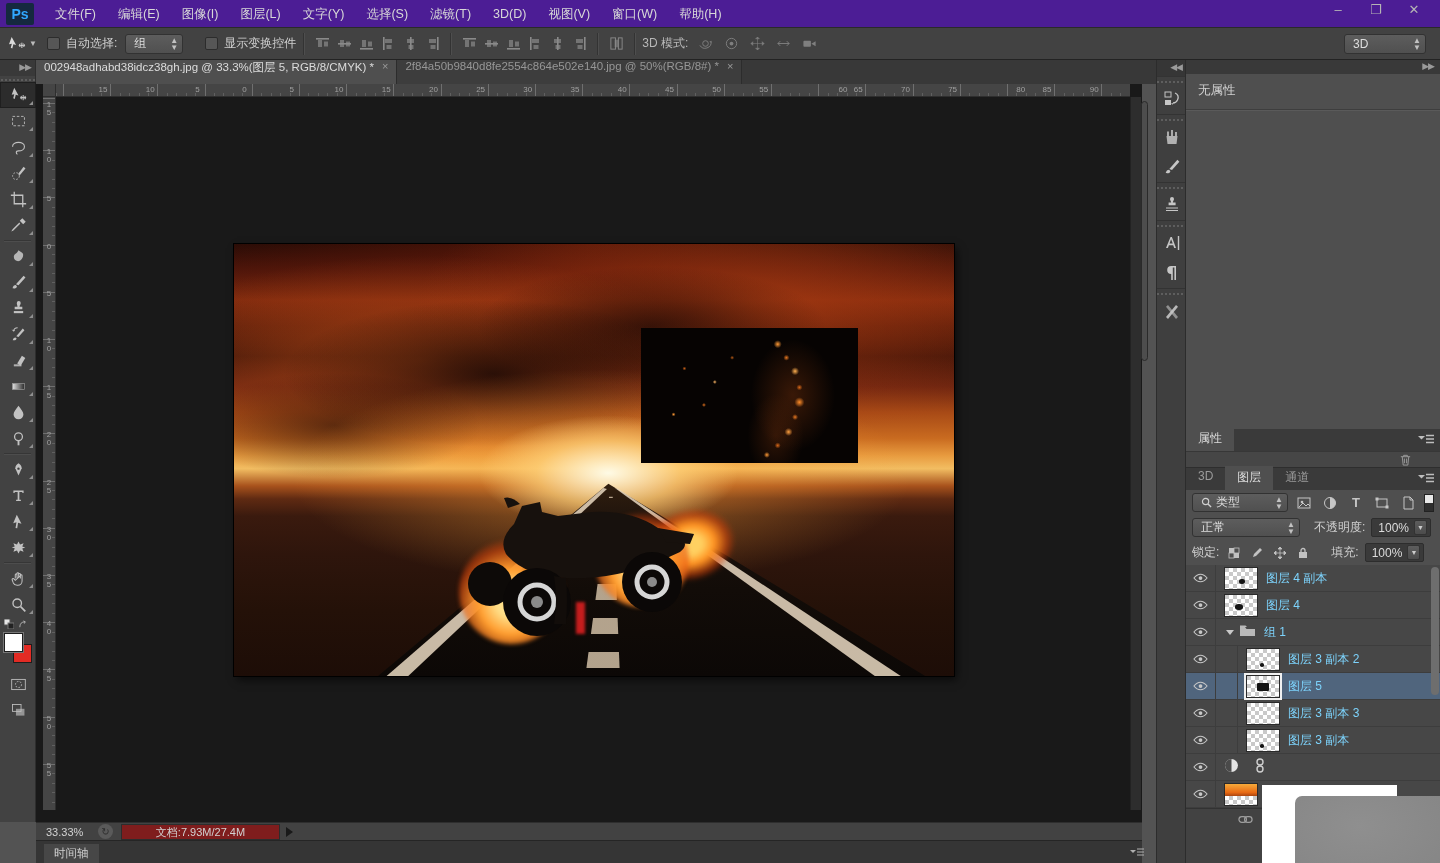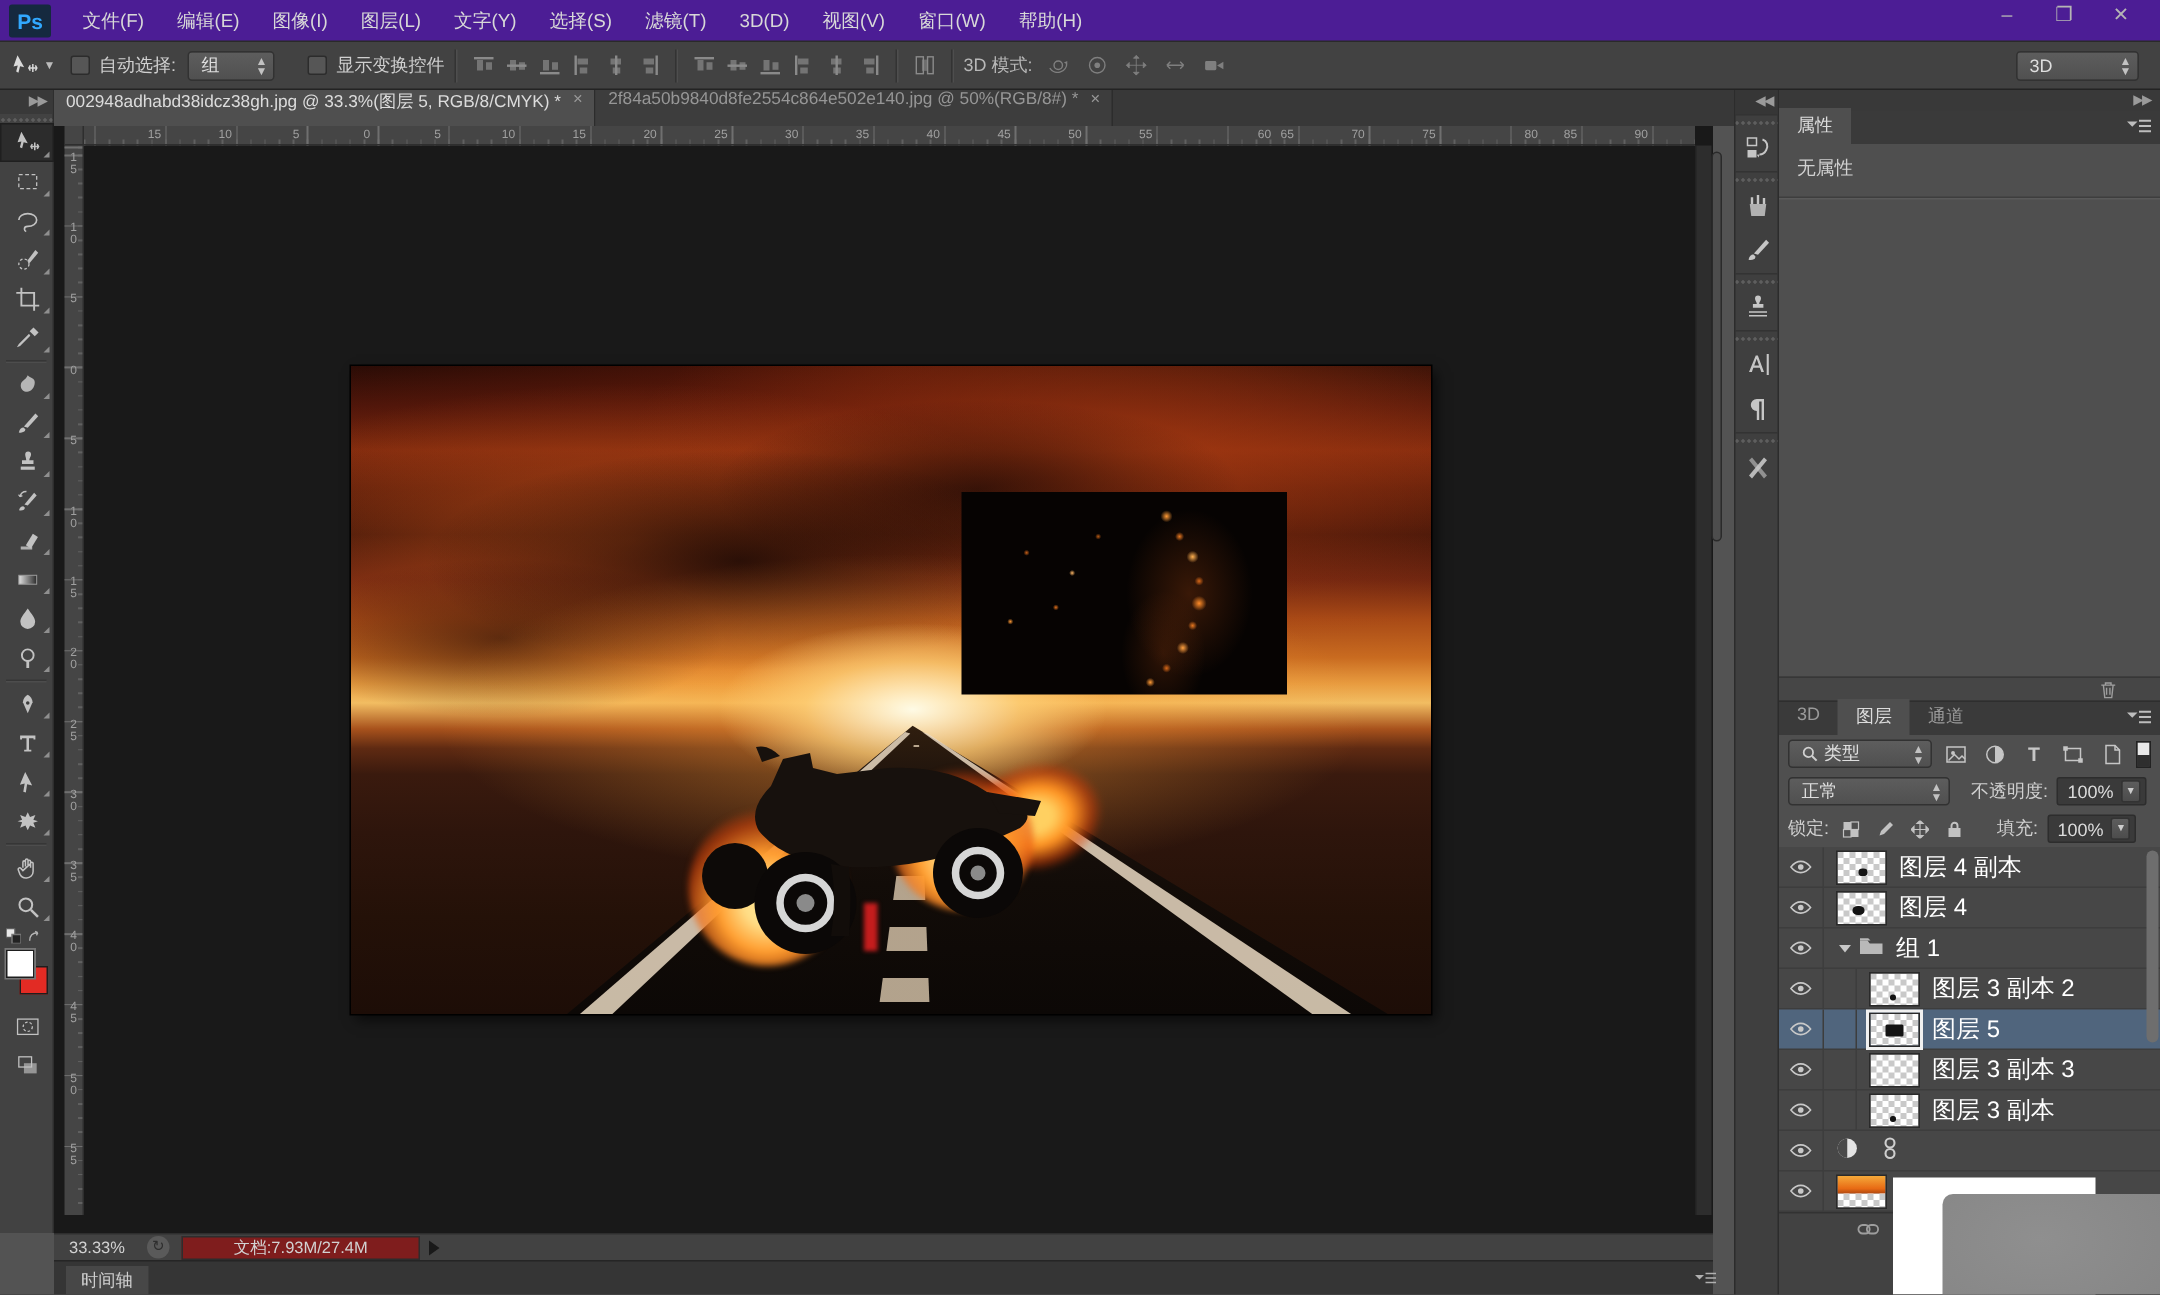--- a/index.html
+++ b/index.html
@@ -164,21 +164,21 @@
   .indent { width:22px; height:27px; border-right:1px solid #3d3d3d; flex:none; }
   .thumb { width:34px; height:23px; margin:0 8px; flex:none; border:1px solid #2a2a2a;
     background:repeating-conic-gradient(#ffffff 0 25%, #c9c9c9 0 50%) 0 0/8px 8px; position:relative; }
   .thumb.sel { outline:2px solid #f0f0f0; outline-offset:0; }
   .blob { position:absolute; background:#141414; border-radius:45%; }
   .blob-a { width:6px; height:5px; left:14px; top:11px; }
   .blob-b { width:8px; height:6px; left:10px; top:9px; }
   .blob-c { width:4px; height:4px; left:13px; top:14px; }
   .blob-rect { width:12px; height:8px; left:10px; top:7px; border-radius:1px; }
   .thumb.fire { background:linear-gradient(180deg,#f5a93a 0,#e86a14 40%, #b34a10 55%, transparent 56%), repeating-conic-gradient(#ffffff 0 25%, #c9c9c9 0 50%) 0 0/8px 8px; }
-  .layer-name { font-size:16px; color:#ffffff; white-space:nowrap; }
+  .layer-name { font-size:12px; color:#7dd3fc; white-space:nowrap; }
   .grp-tri { width:0; height:0; border-left:4px solid transparent; border-right:4px solid transparent; border-top:5px solid #c8c8c8; margin:0 5px 0 8px; }
   .grp-folder { color:#c2c2c2; margin-right:8px; }
   .grp-folder svg { width:17px; height:13px; }
   .adj-ic { margin:0 8px; color:#cfcfcf; }
   #layers-scroll { position:absolute; right:1px; top:2px; width:8px; height:128px; background:#6e6e6e; border-radius:4px; }
   #layers-footer { height:23px; background:#424242; border-top:1px solid #323232; position:relative; }
   #link-icon { position:absolute; left:52px; top:4px; color:#9e9e9e; }
   #link-icon svg { width:15px; height:13px; }
 
   
@@ -687,31 +687,31 @@
           <svg viewBox="0 0 18 18">
             <path d="M3 15L13 3l2 1.8L5 17z" fill="currentColor" opacity=".9"></path>
             <path d="M15 15L5 3 3 4.8 13 17z" fill="currentColor" opacity=".6"></path>
           </svg>
         </div>
       </div>
   </div>
 
   <div id="rightpanels" class="abs">
     <div id="props-head">▶▶</div>
+    <div id="props-body">
+      <div id="props-empty">无属性</div>
+    </div>
     <div id="props-tabrow">
       <div class="panel-tab active">属性</div>
       <div class="panel-menu">
         <svg width="16" height="11" viewBox="0 0 16 11">
             <path d="M0 2l3.5 3.5L7 2z" fill="#bdbdbd"></path>
             <path d="M8 1.5h8M8 5h8M8 8.5h8" stroke="#bdbdbd" stroke-width="1.4"></path>
           </svg>
       </div>
-    </div>
-    <div id="props-body">
-      <div id="props-empty">无属性</div>
     </div>
     <div id="props-footer">
       <div id="trash-icon">
         <svg viewBox="0 0 14 14">
             <path d="M2 4h10M5 4V2.5h4V4M3.5 4l1 9h5l1-9M5.8 6v5M8.2 6v5" stroke="currentColor" fill="none"></path>
           </svg>
       </div>
     </div>
 
     <div id="layers-tabrow">

